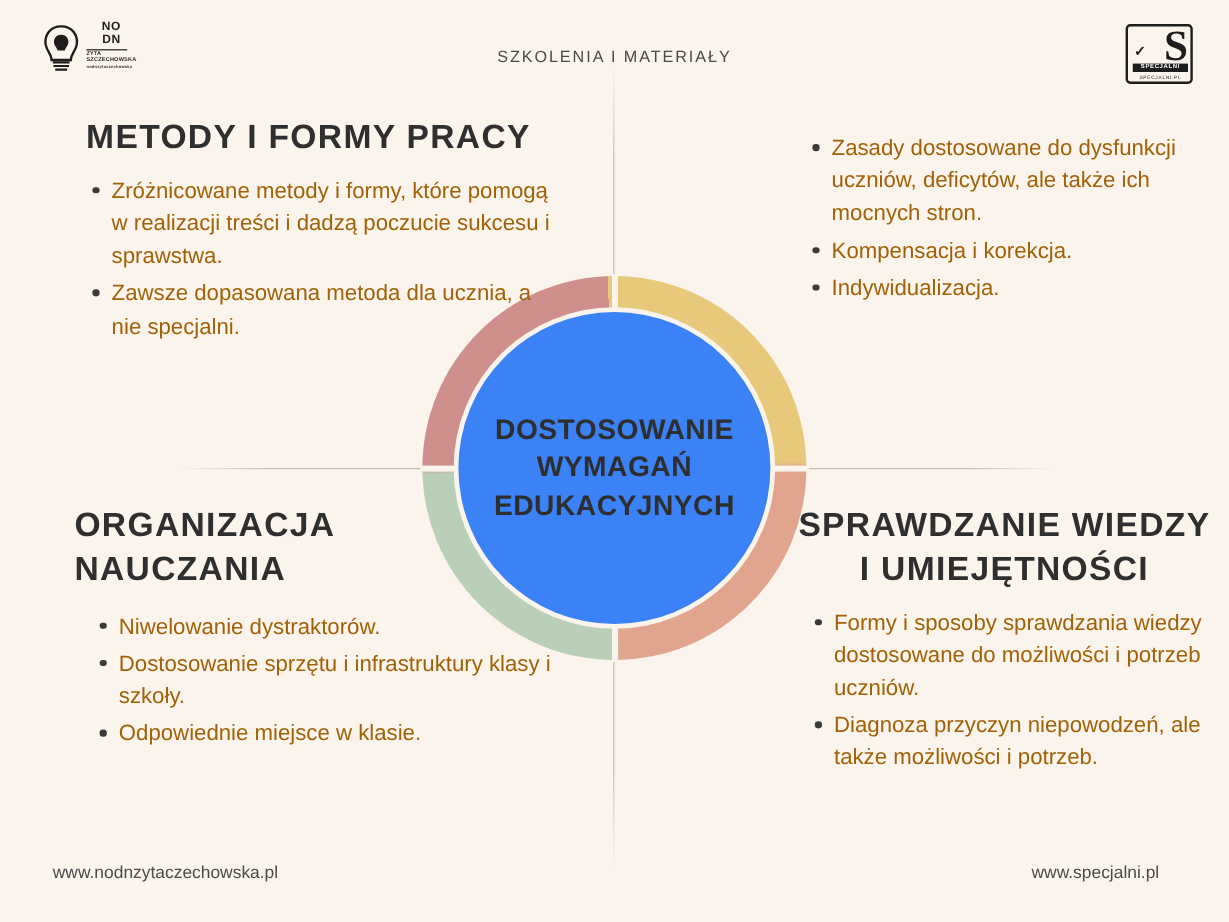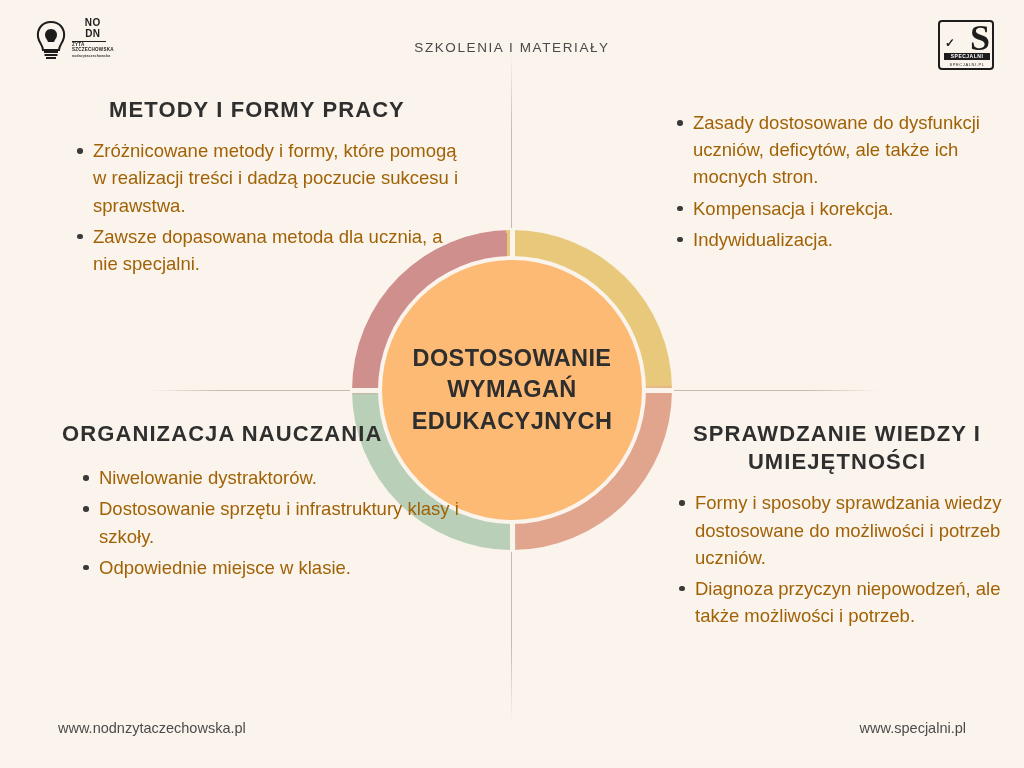--- a/index.html
+++ b/index.html
@@ -104,21 +104,21 @@
         #e8c97c 0deg 88deg,
         #e0a58c 90deg 178deg,
         #b9cfb7 180deg 268deg,
         #cf8f8c 270deg 358deg,
         #e8c97c 358deg 360deg
       );
   }
   .donut-hole {
     position: absolute;
     left: 30px; top: 30px; right: 30px; bottom: 30px;
-    background: #fdba74;
+    background: #3b82f6;
     border-radius: 50%;
     box-shadow: 0 0 0 4px #faf4ec;
     display: flex; align-items: center; justify-content: center;
   }
   .donut-text {
     text-align: center;
     font-size: 23.5px;
     font-weight: 700;
     letter-spacing: .4px;
     line-height: 1.32;
@@ -131,21 +131,21 @@
     background: #faf4ec;
   }
   .seam.top    { left: 158px; top: -2px;  width: 5px; height: 40px; }
   .seam.bottom { left: 158px; bottom: -2px;width: 5px; height: 40px; }
   .seam.left   { left: -2px;  top: 158px; width: 40px; height: 5px; }
   .seam.right  { right: -2px; top: 158px; width: 40px; height: 5px; }
 
   
   .quad { position: absolute; }
   .quad h2 {
-    font-size: 22px;
+    font-size: 28px;
     font-weight: 700;
     letter-spacing: 1.1px;
     color: #2f2f2f;
     line-height: 1.28;
   }
   .quad ul { list-style: none; margin-top: 13px; }
   .quad li {
     position: relative;
     padding-left: 19px;
     font-size: 18.5px;
@@ -178,21 +178,21 @@
   #quad-br h2 { text-align: center; }
   #quad-br ul { margin-left: 14px; }
 
   
   .footer {
     position: absolute;
     bottom: 32px;
     font-size: 14.5px;
     color: #4b4b4b;
   }
-  .footer.left  { left: 58px; text-align: right; }
+  .footer.left  { left: 44px; text-align: right; }
   .footer.right { right: 58px; }
 </style>
 </head>
 <body>
 
 <div class="page">
 
   <div class="top-label">SZKOLENIA I MATERIAŁY</div>
 
   <div class="logo-left">

